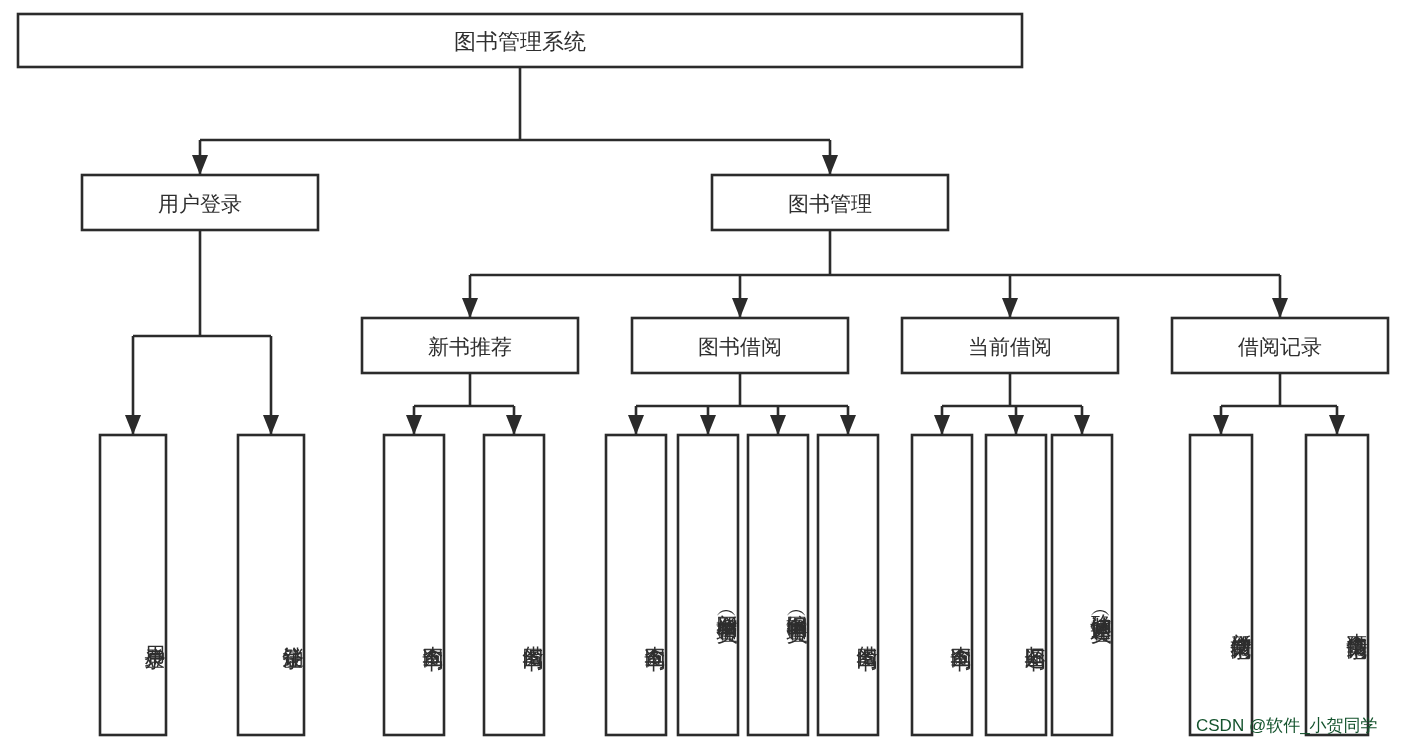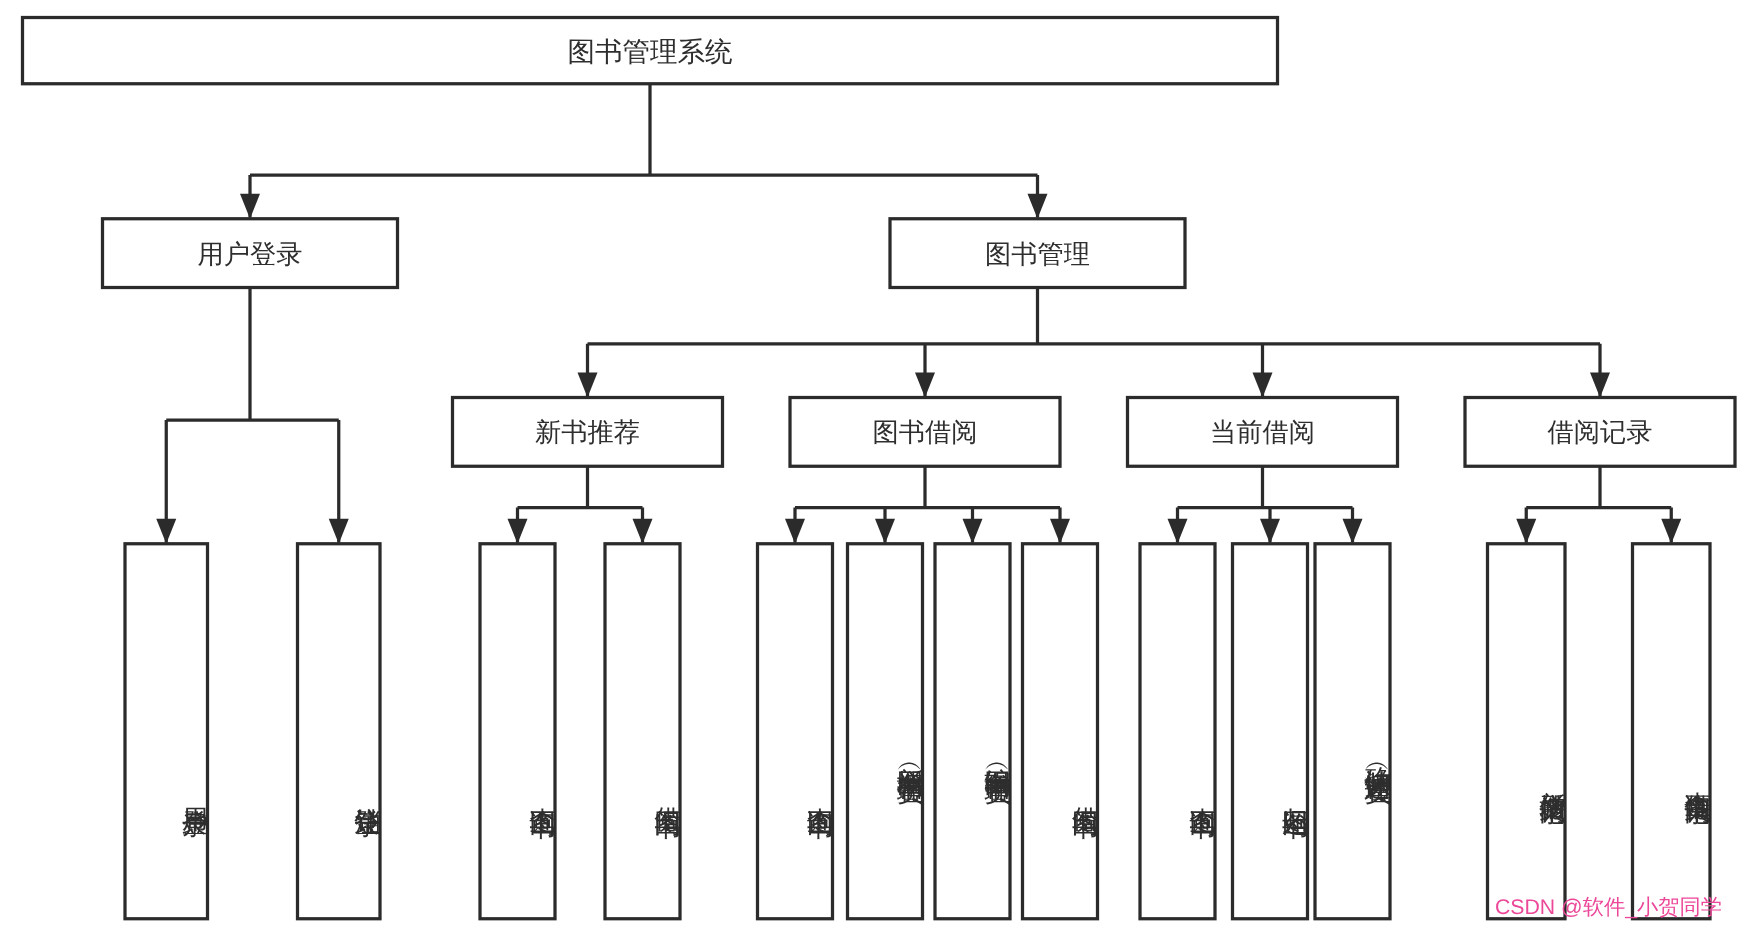--- a/index.html
+++ b/index.html
@@ -64,21 +64,21 @@
     white-space: nowrap;
     display: flex;
     align-items: flex-start;
     justify-content: center;
     pointer-events: none;
   }
   .watermark {
     position: absolute;
     font-family: "Liberation Sans", "DejaVu Sans", sans-serif;
     font-size: 17px;
-    color: #ec4899;
+    color: #14532d;
     white-space: nowrap;
   }
 </style>
 </head>
 <body>
 
 <div id="diagram-root">
 
   <svg class="diagram-canvas" viewBox="0 0 1405 747">
     <g id="connector-layer">

